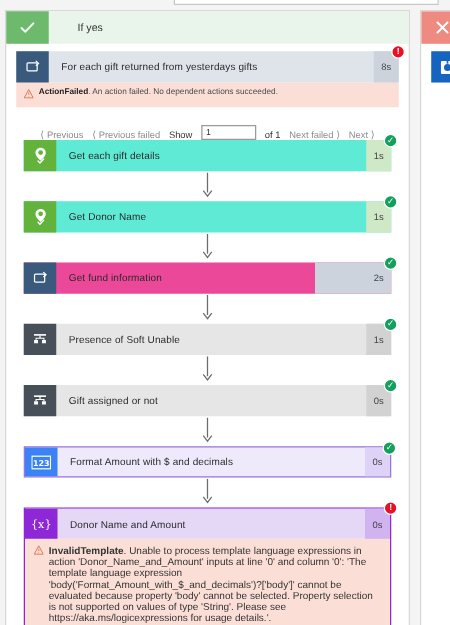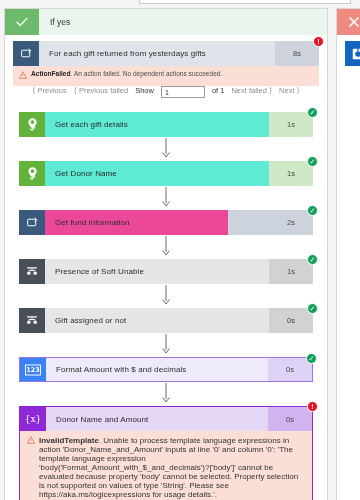--- a/index.html
+++ b/index.html
@@ -19,20 +19,21 @@
   }
 
   
   .branch-yes{
     position:absolute;left:4px;top:8px;width:324px;bottom:-6px;
     background:#fff;border:1px solid #d8d8d8;box-sizing:border-box;
   }
   .branch-head{
     display:flex;align-items:center;height:26px;
     background:#e9f5ea;
+    gap:12px;
   }
   .branch-head .tile{
     width:34px;height:26px;background:#6dba6d;
     display:flex;align-items:center;justify-content:center;flex:0 0 auto;
   }
   .branch-head .tile svg{display:block;}
   .branch-head .lbl{padding-left:11px;font-size:8.5px;color:#333;}
 
   .branch-body{padding:6px 8px 0 8px;}
 
@@ -42,21 +43,21 @@
     box-sizing:border-box;
   }
   .card .icon{
     width:26px;flex:0 0 auto;display:flex;align-items:center;justify-content:center;
   }
   .card .title{
     flex:1 1 auto;display:flex;align-items:center;padding-left:10px;
     font-size:8px;color:#2b2b2b;letter-spacing:.1px;
   }
   .card .dur{
-    width:44px;flex:0 0 auto;display:flex;align-items:center;justify-content:center;
+    width:20px;flex:0 0 auto;display:flex;align-items:center;justify-content:center;
     font-size:7.5px;color:#444;
   }
 
   
   .c-foreach{background:#dfe3ea;}
   .c-foreach .icon{background:#3a5a7d;}
   .c-foreach .dur{background:#ccd3dd;}
 
   .c-green{background:#5eead4;text-align:right;}
   .c-green .icon{background:#62b23c;}
@@ -97,21 +98,21 @@
   .err-banner .warn{flex:0 0 auto;margin-top:1px;}
   .err-banner .etxt{font-size:6.6px;line-height:1.35;color:#4a4a4a;word-break:break-word;}
   .err-banner .etxt b{color:#222;}
 
   .err-inner{
     background:#fbdfd6;padding:5px 7px 6px 7px;display:flex;gap:4px;box-sizing:border-box;
   }
 
   
   .pager{
-    display:flex;align-items:flex-start;justify-content:center;gap:7px;
+    display:flex;align-items:flex-end;justify-content:center;gap:7px;
     height:26px;font-size:7.5px;color:#8d8d8d;background:#fff;
   }
   .pager .lk{cursor:pointer;white-space:nowrap;}
   .pager .strong{color:#333;}
   .pager input{
     width:44px;height:12px;font-size:7px;border:1px solid #9a9a9a;
     padding:0 3px;box-sizing:border-box;outline:none;color:#333;
     font-family:"Liberation Sans",sans-serif;
   }
   .chev{font-size:8px;}

